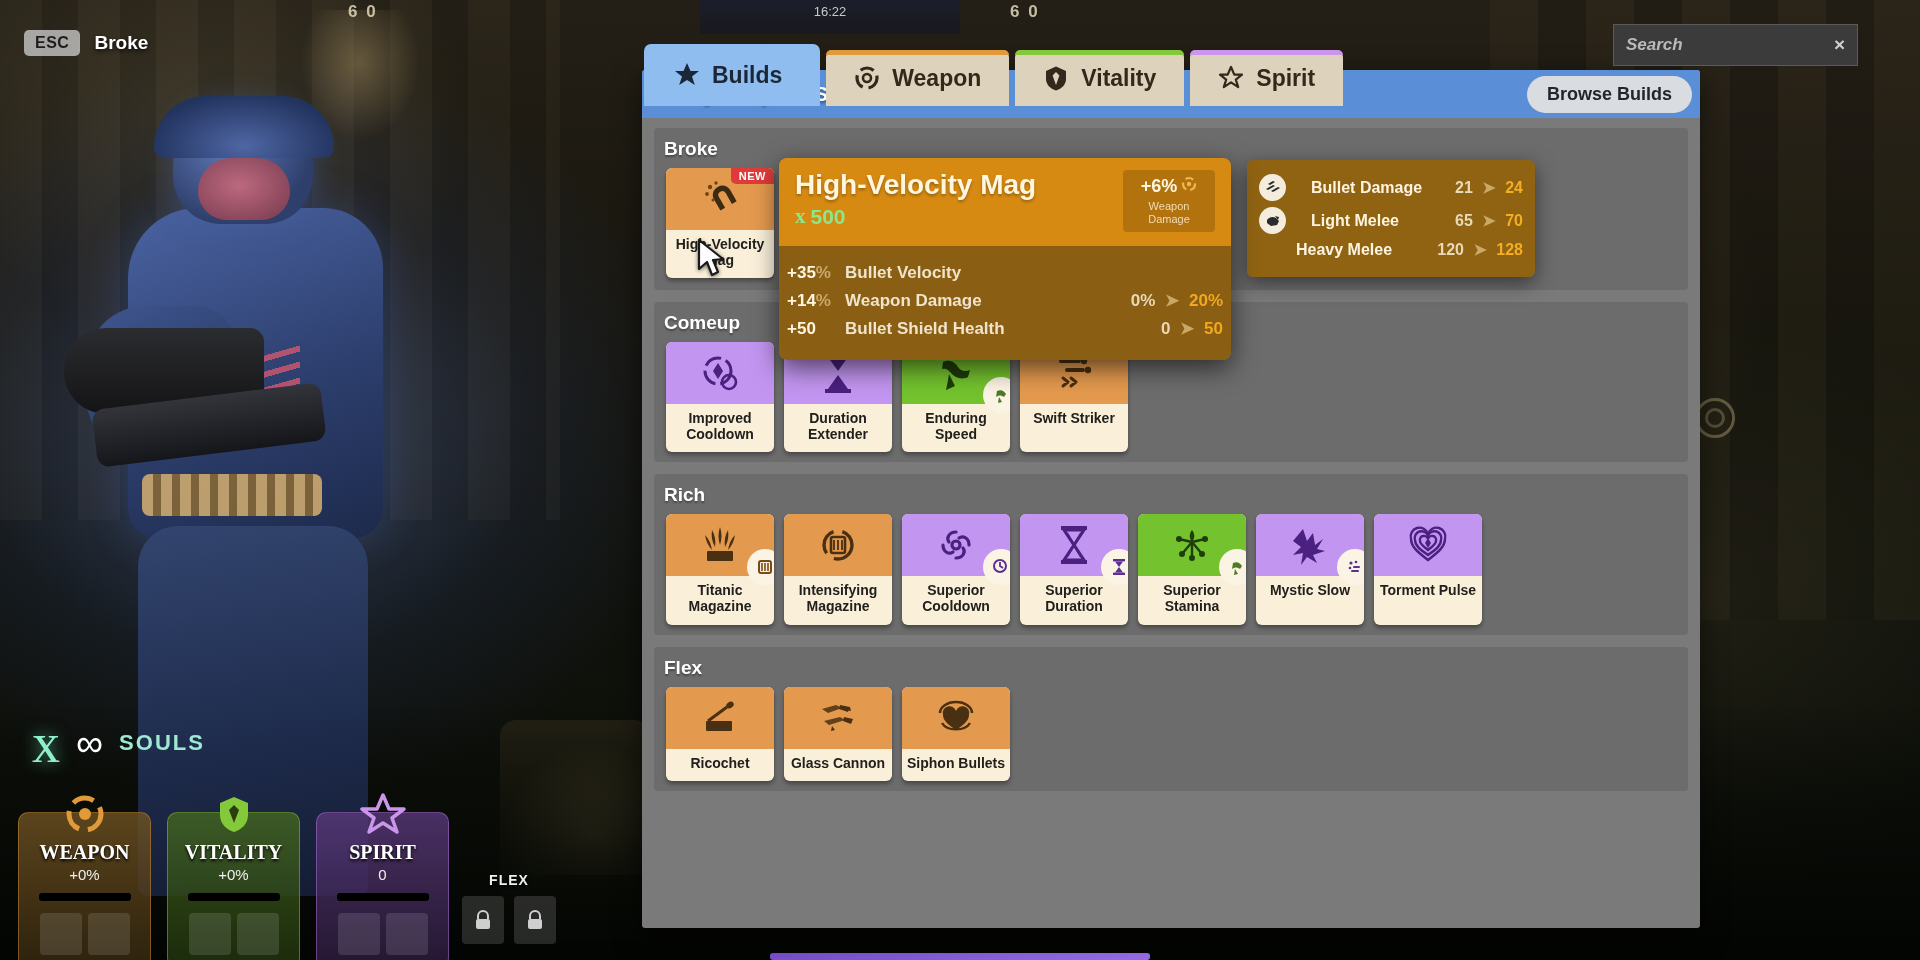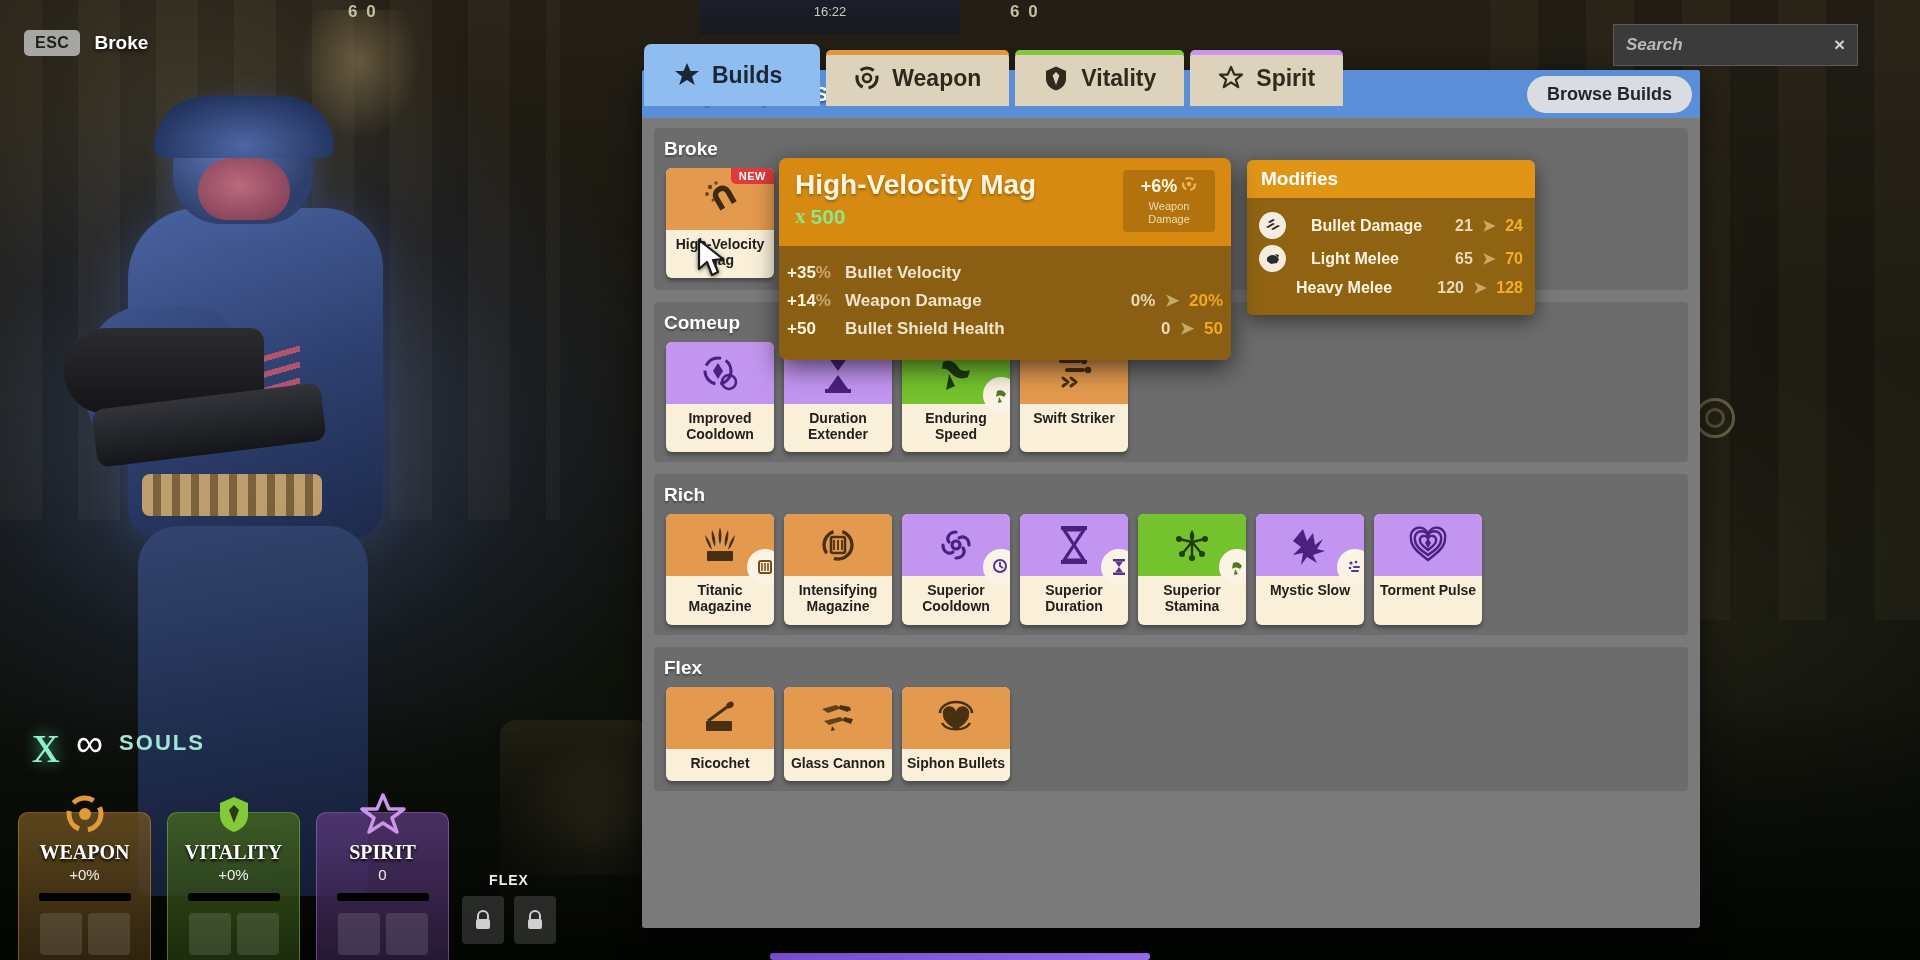--- a/index.html
+++ b/index.html
@@ -730,21 +730,20 @@
             </div>
             <div class="cname">Siphon Bullets</div>
           </div>
         </div>
       </div>
 
     </div>
   </div>
 
   <div class="modifies">
-    <div class="mhead">Modifies</div>
     <div class="mbody">
       <div class="mrow">
         <div class="micon">
           <svg width="19" height="19" viewBox="0 0 19 19">
               <g fill="#2b2b2b">
                 <path d="M3 11l7-4 2 1-7 4z"></path>
                 <path d="M8 13l7-4 2 1-7 4z"></path>
                 <path d="M5 6l5-3 2 1-5 3z"></path>
               </g>
             </svg>

